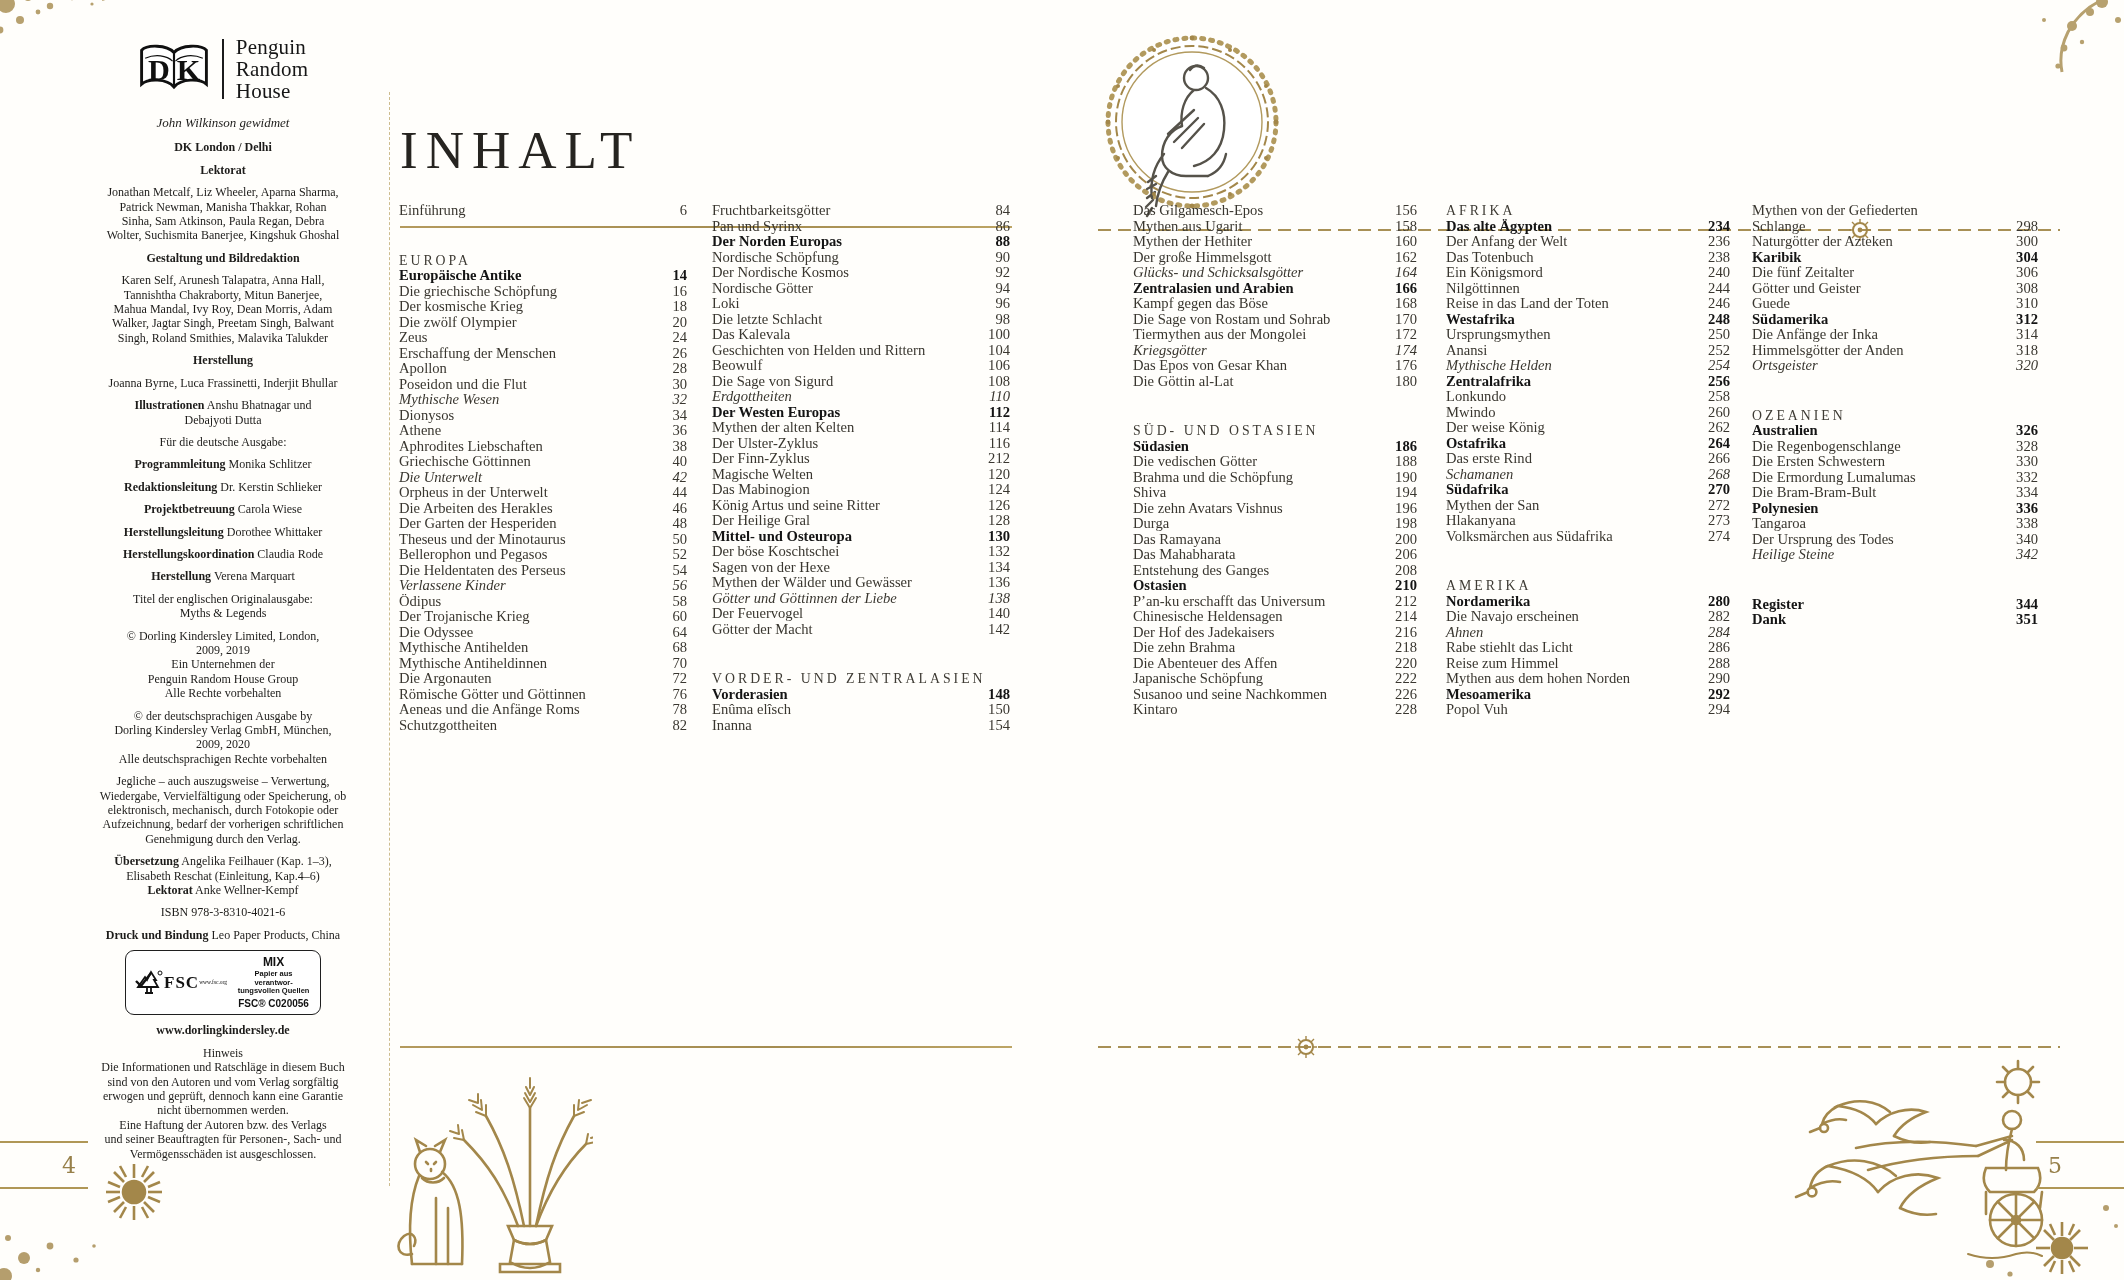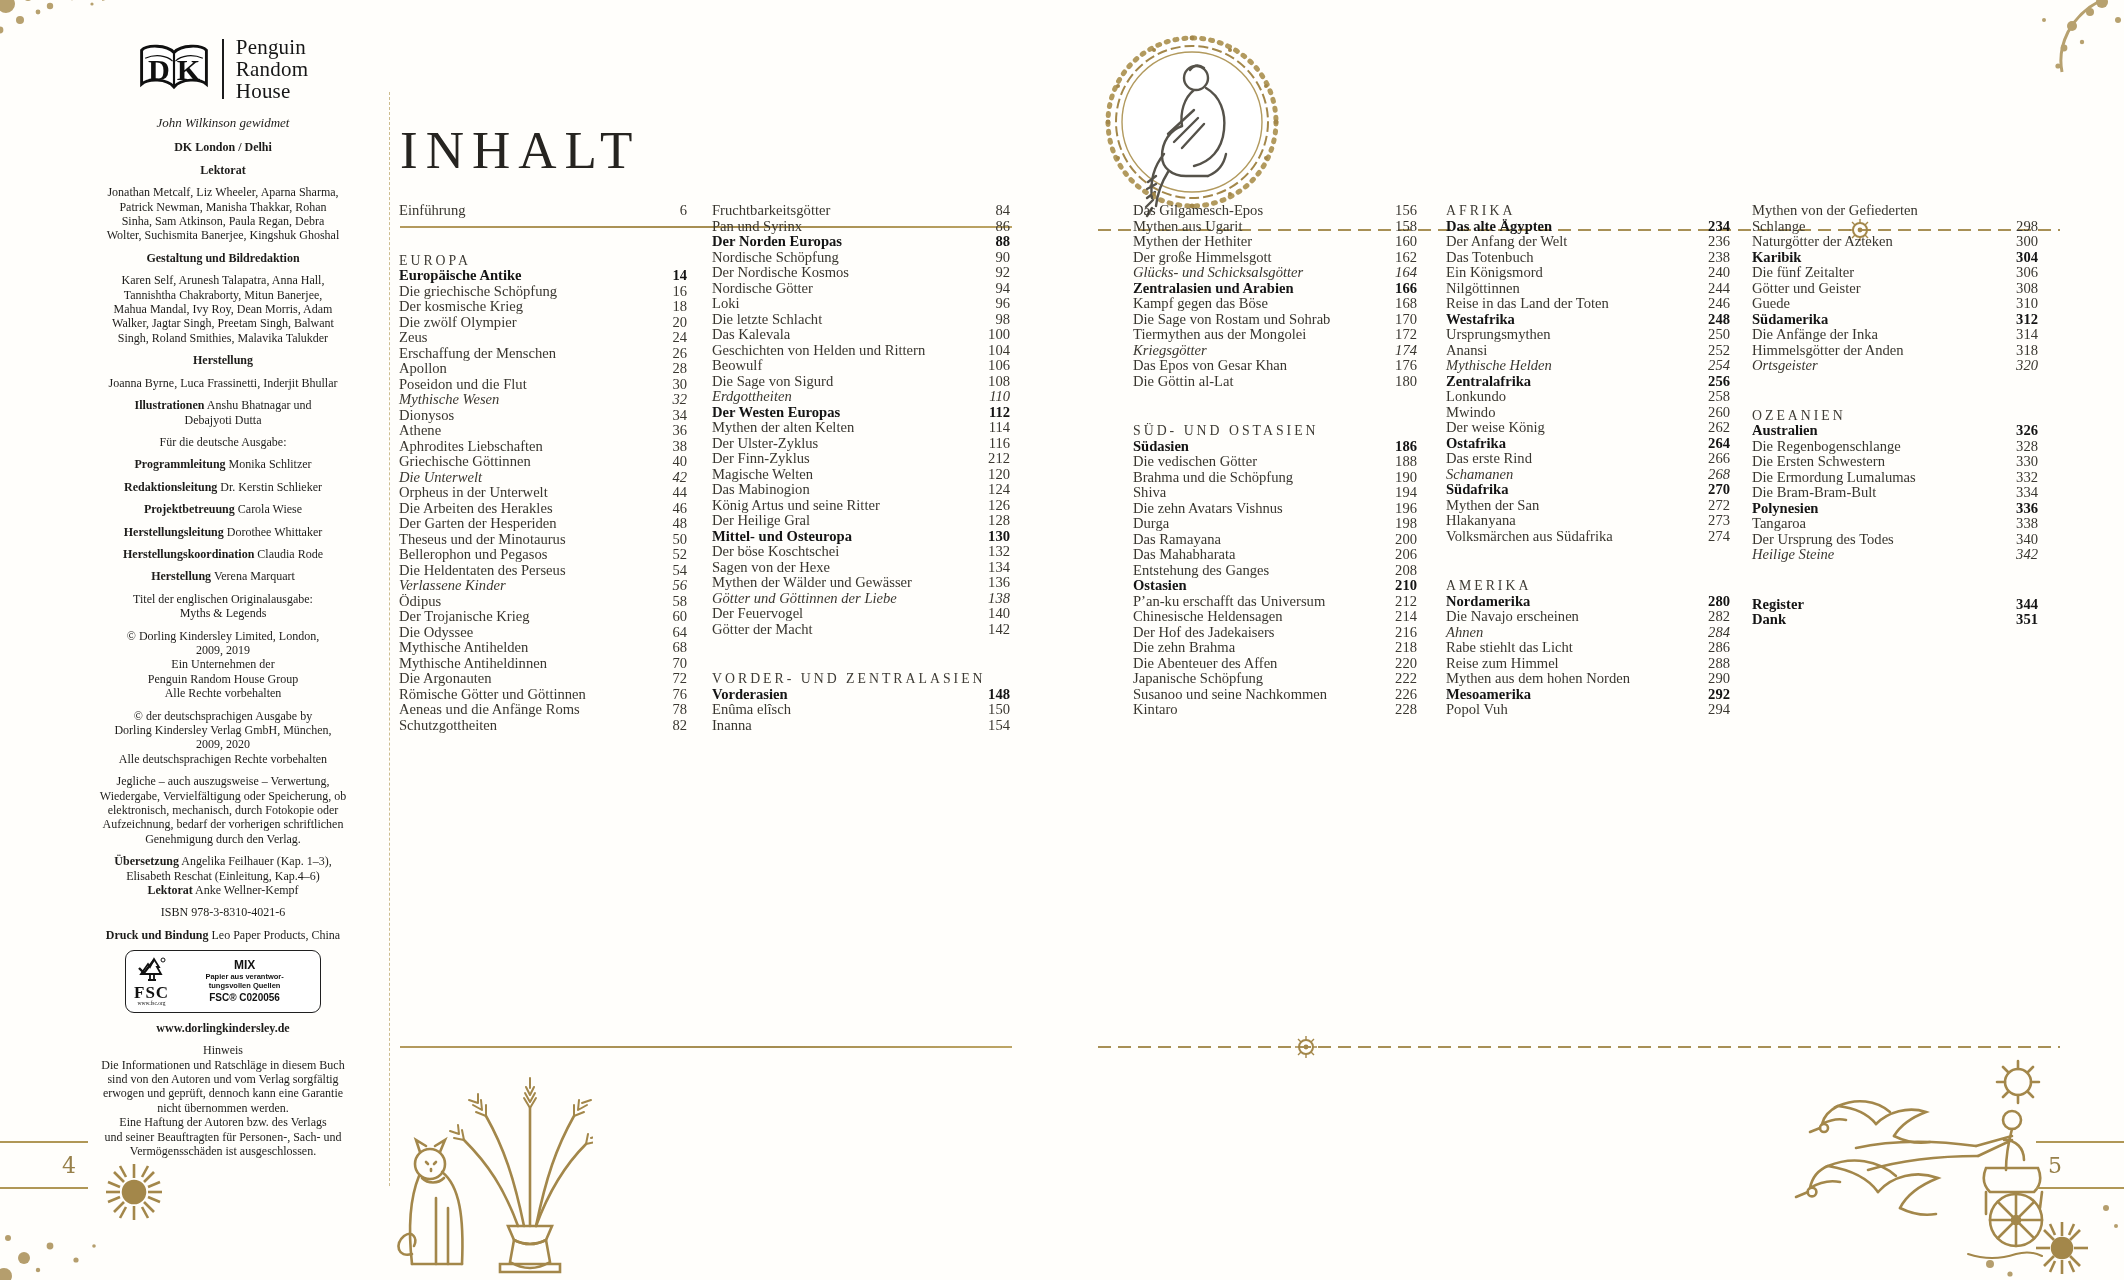--- a/index.html
+++ b/index.html
@@ -10,21 +10,21 @@
   .brand{display:flex;justify-content:center;align-items:center;gap:12px;margin-bottom:14px;}
   .prh{font-size:21px;line-height:22px;text-align:left;white-space:pre-line;letter-spacing:.2px;color:#161616;}
   .brand-bar{width:2px;height:60px;background:#1b1b1b;}
   .imp{font-size:12px;line-height:14.4px;margin:8px 0 8px;white-space:pre-line;}
   .imp.tight{margin-bottom:0;}
   .imp.ded{font-style:italic;font-size:13px;margin-bottom:10px;}
   .imp .b{font-weight:bold;}
   .imp .i{font-style:italic;}
   .fsc-box{width:178px;margin:8px auto 8px;border:1.6px solid #1f1f1f;border-radius:9px;
            display:flex;align-items:center;gap:8px;padding:5px 8px;background:#fff;}
-  .fsc-left{display:flex;flex-direction:column;align-items:center;line-height:1;}
+  .fsc-left{display:flex;flex-direction:row;align-items:center;line-height:1;}
   .fsc-name{font-weight:bold;font-size:17px;letter-spacing:1px;color:#111;}
   .fsc-url{font-size:5.5px;color:#111;}
   .fsc-right{display:flex;flex-direction:column;align-items:center;flex:1;line-height:1.15;}
   .fsc-mix{font-family:"Liberation Sans",sans-serif;font-weight:bold;font-size:12px;color:#111;}
   .fsc-desc{font-family:"Liberation Sans",sans-serif;font-size:7.5px;font-weight:bold;color:#111;white-space:pre-line;}
   .fsc-code{font-family:"Liberation Sans",sans-serif;font-size:10px;font-weight:bold;color:#111;margin-top:2px;}
   .v-divider{position:absolute;left:389px;top:92px;height:1094px;border-left:1.6px dashed #cdbc8e;}
   
   .inhalt-title{position:absolute;left:400px;top:120px;margin:0;font-size:53px;font-weight:400;
                 letter-spacing:8px;color:#262420;}

